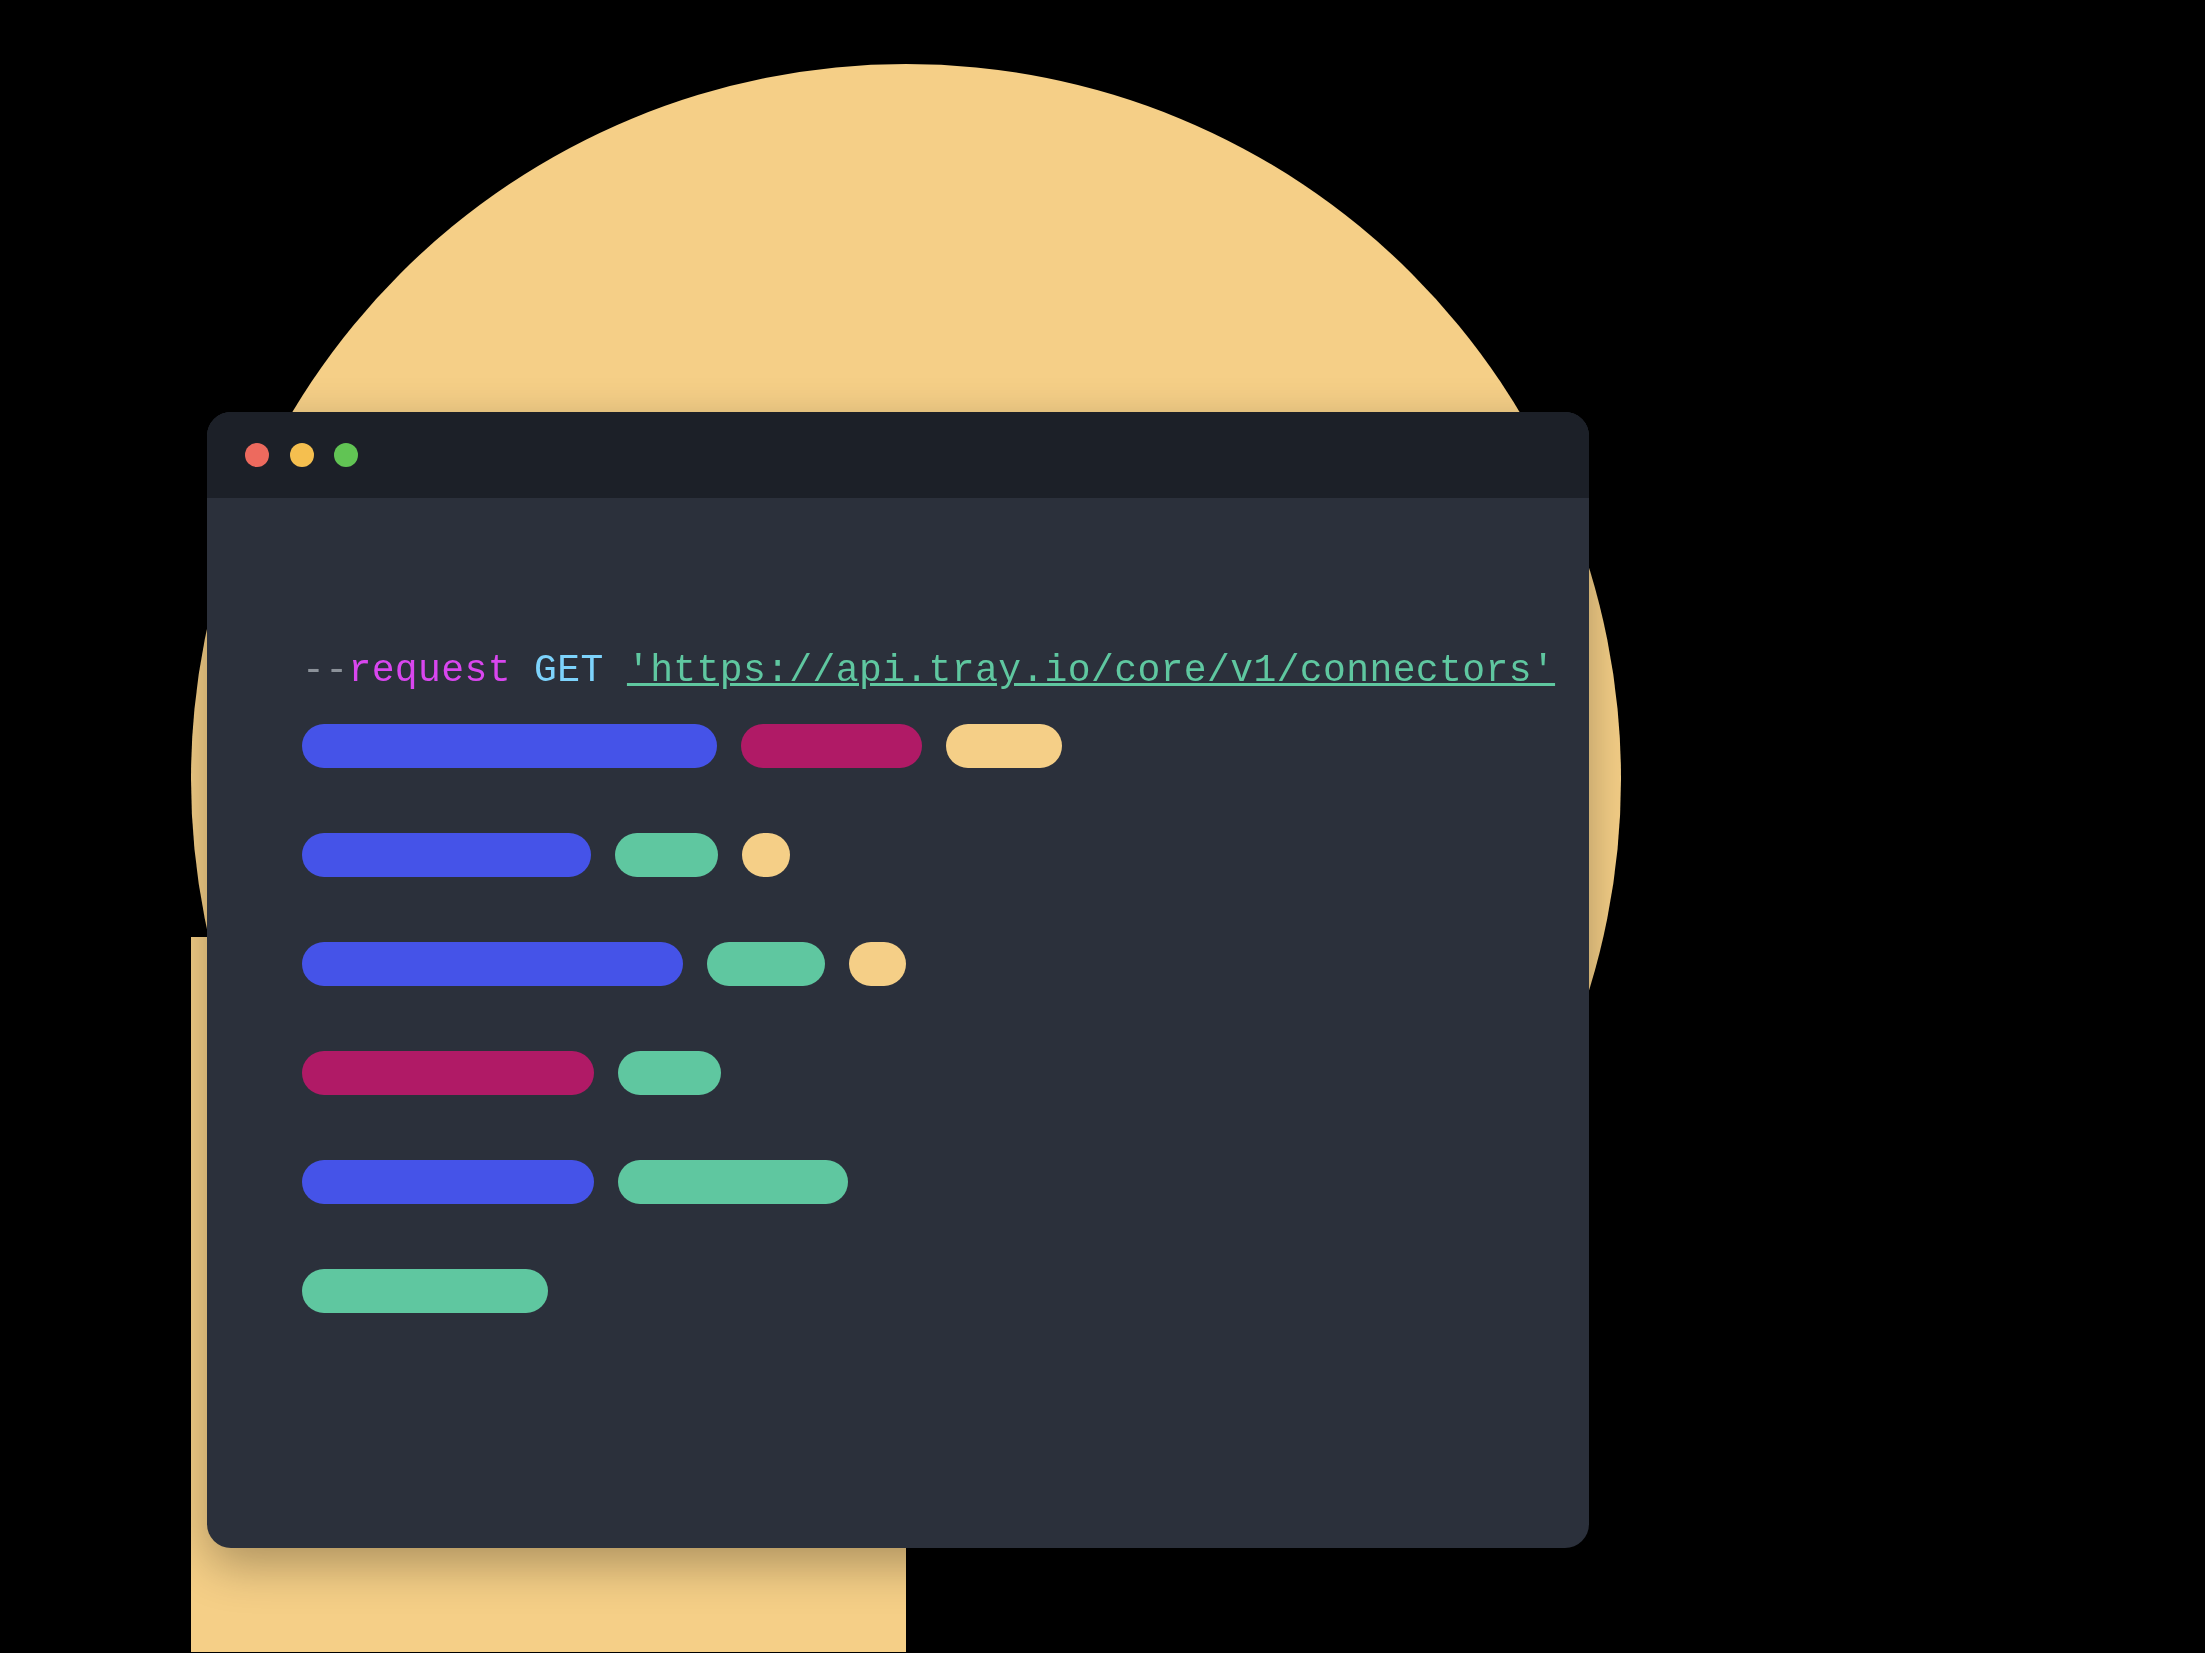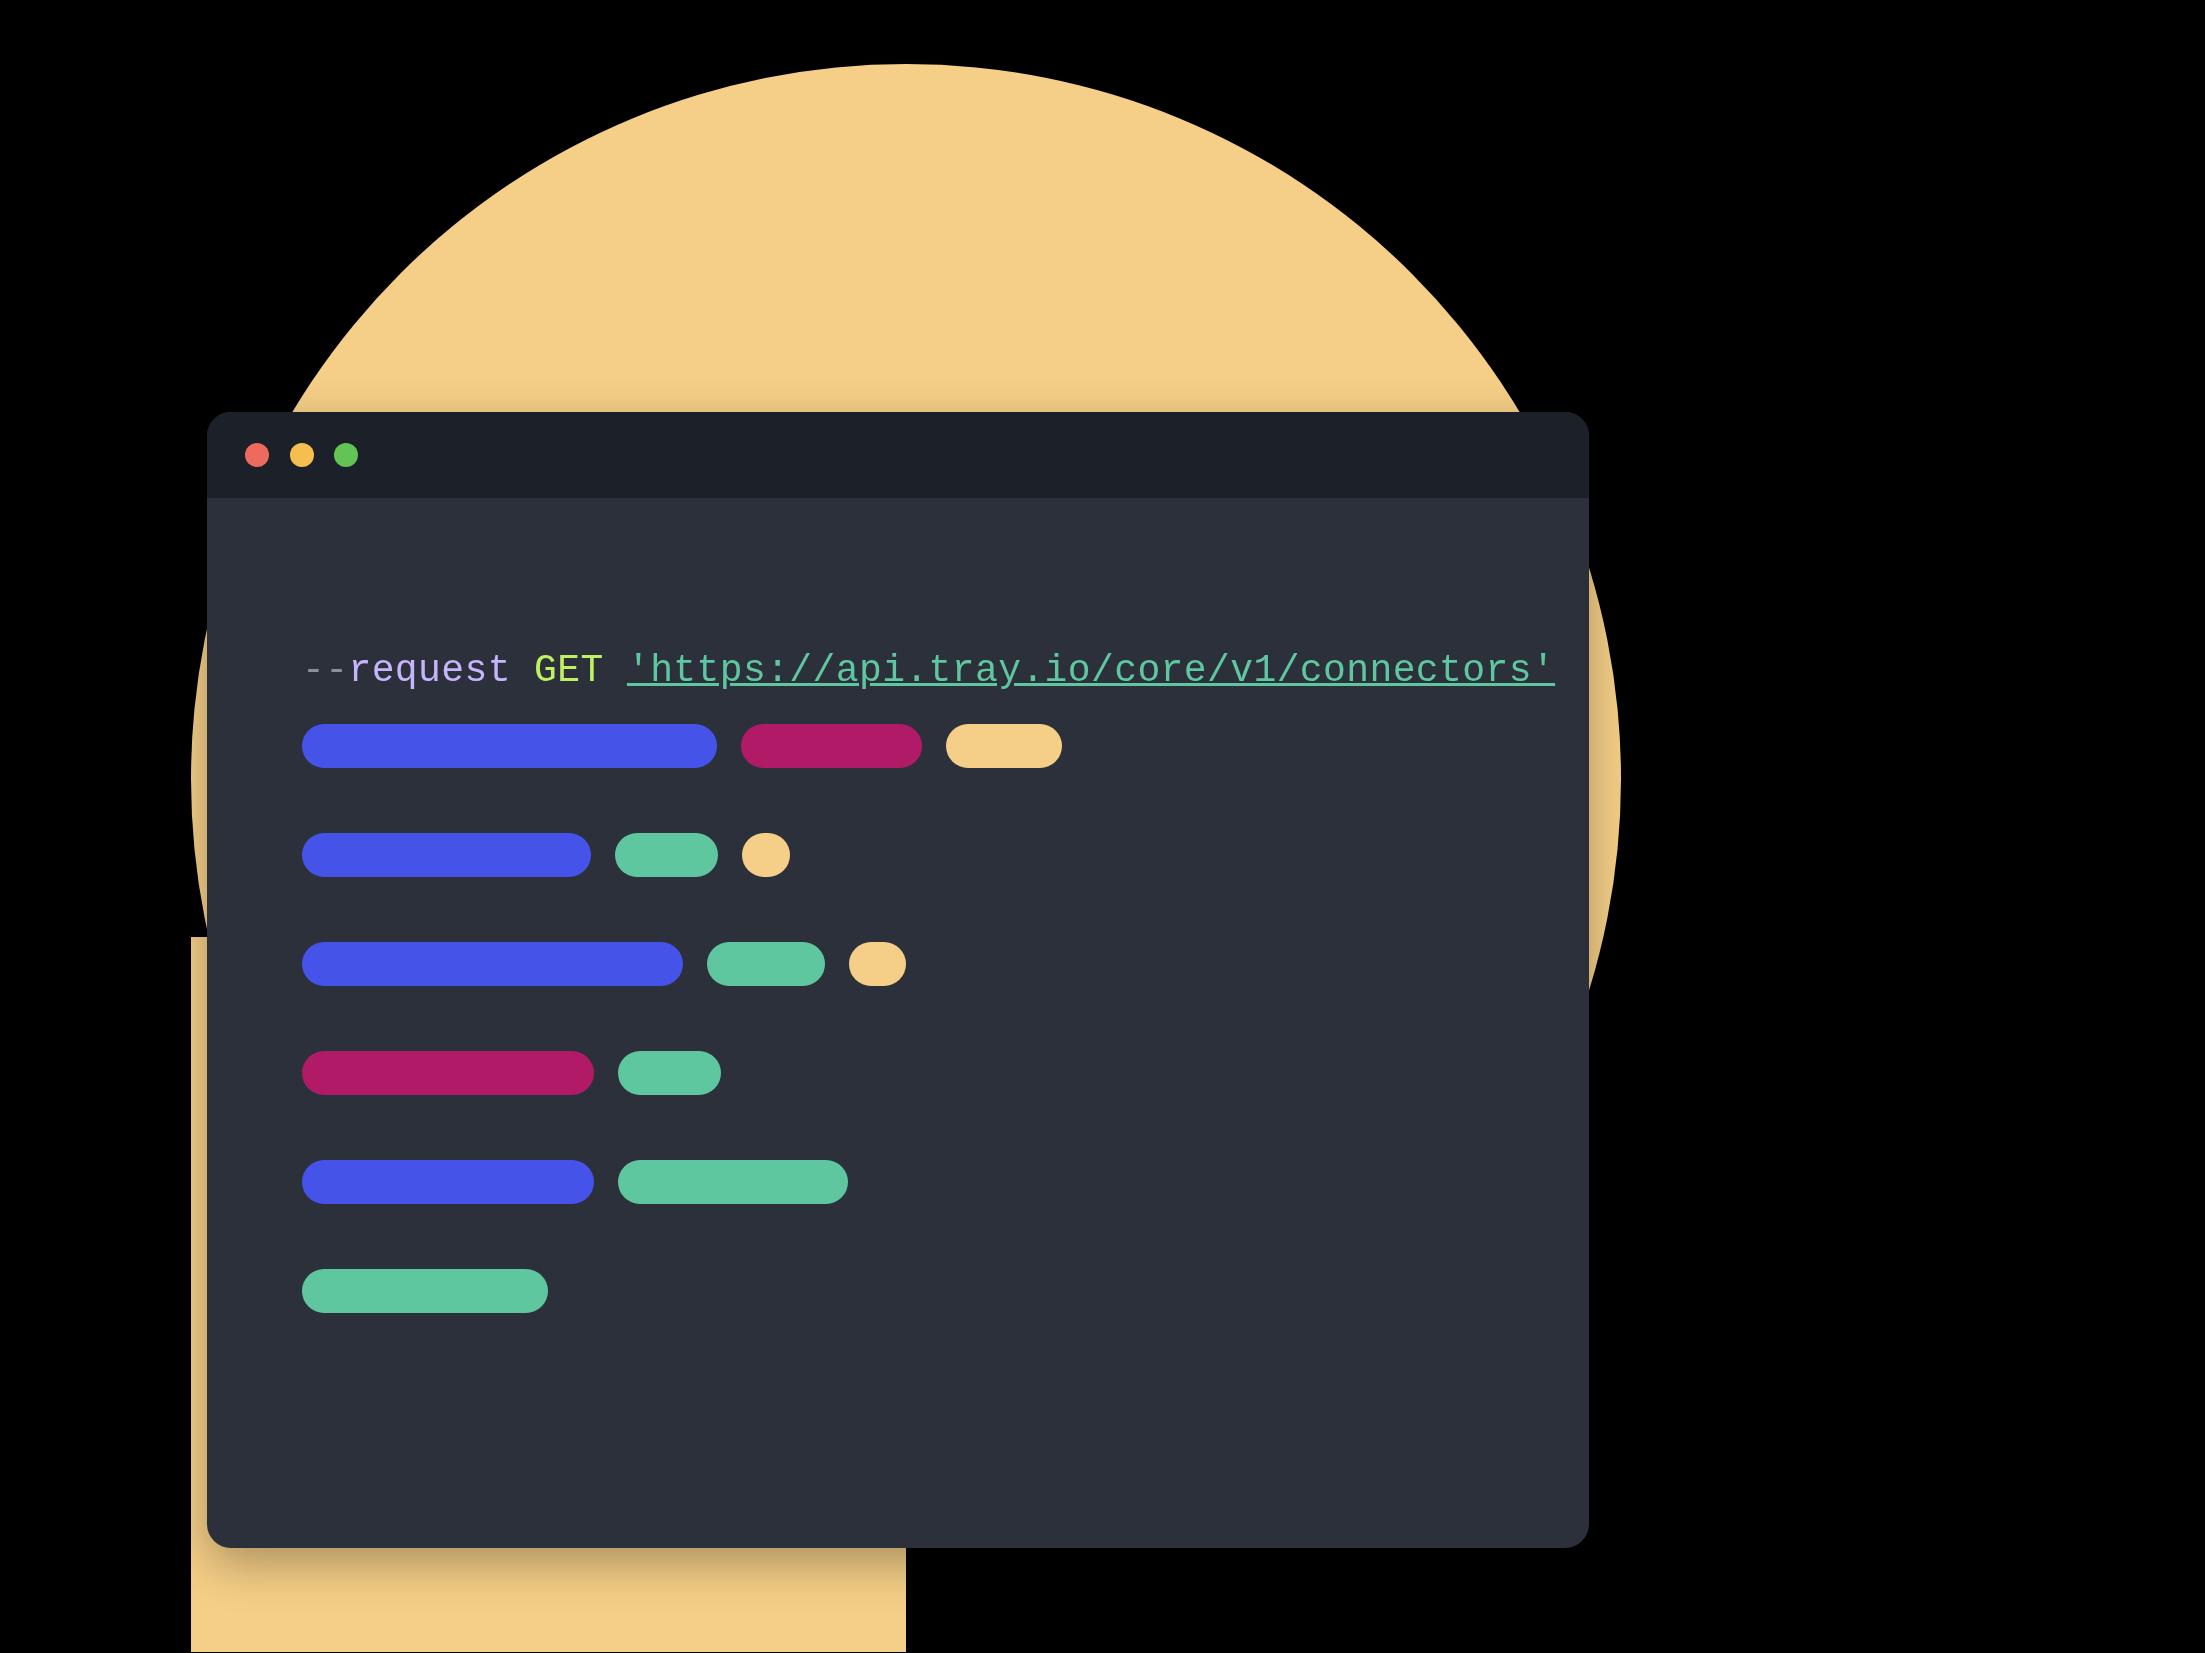--- a/index.html
+++ b/index.html
@@ -72,22 +72,22 @@
     }
 
     .code-line {
       font-size: 38px;
       letter-spacing: 0.4px;
       white-space: nowrap;
       margin-bottom: 32px;
     }
 
     .tok-dash { color: #8b9199; }
-    .tok-request { color: #c4b5fd; }
-    .tok-get { color: #bef264; margin-top: 36px; }
+    .tok-request { color: #d946ef; }
+    .tok-get { color: #7dd3fc; margin-top: 36px; }
     .tok-url { color: #5fc7a0; text-decoration: underline; }
 
     .pill-line {
       display: flex;
       gap: 24px;
       margin-bottom: 65px;
       align-items: center;
     }
 
     .pill {

